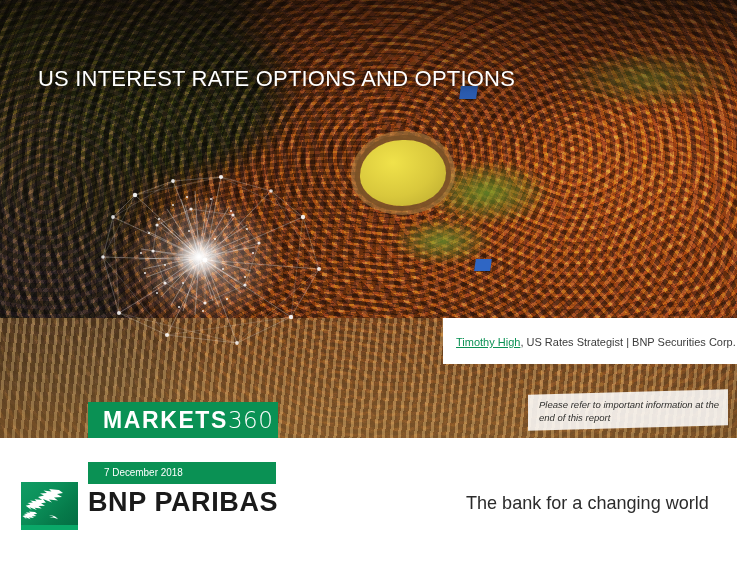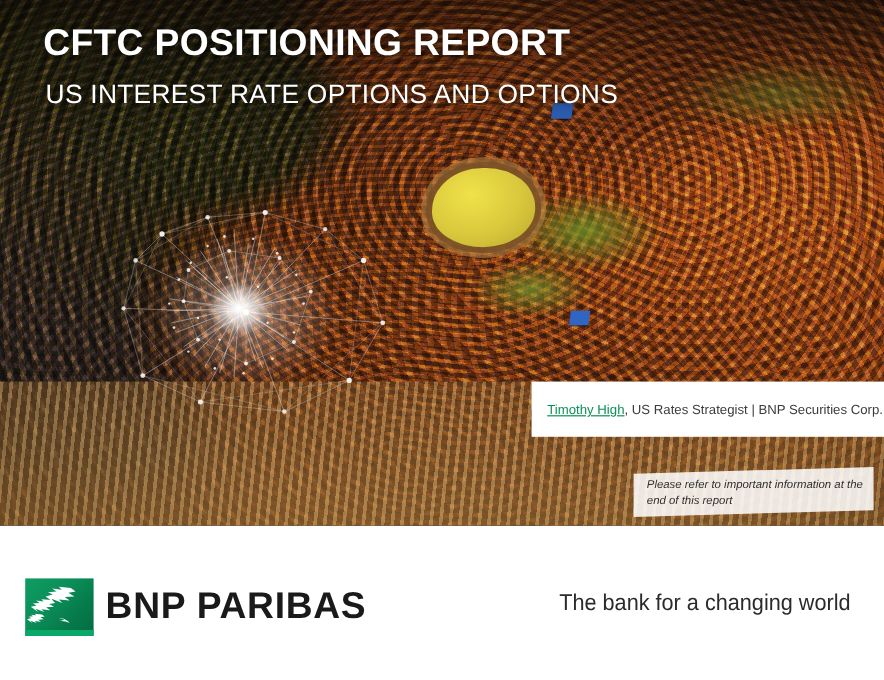--- a/index.html
+++ b/index.html
@@ -130,21 +130,21 @@
   #m360-word b{font-weight:bold;}
   #m360-word span.num{font-weight:300;letter-spacing:.5px;font-family:"DejaVu Sans",sans-serif;}
   #m360-date{position:absolute;left:88px;top:462px;width:188px;height:22px;background:#0a9154;}
   #m360-date-text{position:absolute;left:16px;top:4px;font-size:11px;color:#fff;
     transform:scaleX(.9);transform-origin:left center;white-space:nowrap;}
 
   
   #logo-mark{position:absolute;left:21px;top:482px;width:57px;height:48px;
     background:linear-gradient(135deg,#0f9c63 0%,#0b8f59 38%,#067a4a 70%,#046b42 100%);}
   #logo-bar{position:absolute;left:21px;top:525px;width:57px;height:5px;background:#0aa868;}
-  #bnp-word{position:absolute;left:88px;top:487px;font-size:31px;font-weight:bold;
+  #bnp-word{position:absolute;left:88px;top:487px;font-size:27px;font-weight:bold;
     color:#1a1a1a;letter-spacing:.6px;white-space:nowrap;}
   #tagline{position:absolute;left:466px;top:492px;font-size:19px;color:#2b2b2b;
     transform:scaleX(.95);transform-origin:left center;white-space:nowrap;}
 </style>
 </head>
 <body>
 
 <div id="slide">
 
   <div id="hero">
@@ -246,33 +246,39 @@
           <circle cx="46" cy="88" r="1"></circle>
         <circle cx="54" cy="68" r="1.1"></circle>
           <circle cx="70" cy="100" r="1"></circle>
         <circle cx="120" cy="74" r="1"></circle>
           <circle cx="128" cy="104" r="1"></circle>
         <circle cx="88" cy="118" r="1"></circle>
           <circle cx="94" cy="66" r="1"></circle>
       </g>
     </svg>
 
-    <div id="title">CFTC POSITIONING REPORT</div>
     <div id="subtitle">US INTEREST RATE OPTIONS AND OPTIONS</div>
 
     <div id="author-panel">
       <div id="author-line"><a id="author-name">Timothy High</a><span>, US Rates Strategist | BNP Securities Corp.</span></div>
     </div>
 
     <div id="disclaimer">
       <div id="disclaimer-text">Please refer to important information at the end of this report</div>
     </div>
 
+    <div id="m360">
+      <div id="m360-word"><b>MARKETS</b><span class="num">360</span></div>
+
+    </div>
   </div>
 
+  <div id="m360-date">
+    <div id="m360-date-text">7 December 2018</div>
+  </div>
 
   <div id="logo-mark">
     <svg viewBox="0 0 57 48" width="57" height="48" xmlns="http://www.w3.org/2000/svg">
       <g fill="#ffffff">
         <path d="M38 8 l4 3 -6 1 5 3 -8 .5 4 3 -9 -1 3 3 -9 -3.5 2.5 3.5 -7.5 -5.5 6 -1.5 -4 -2 7 -.5 -3.5 -2.5 8 1 -2.5 -2.5z"></path>
         <path d="M22 18 l3 2.5 -5 .8 4 2.4 -6.5 .4 3.2 2.4 -7.2 -.8 2.4 2.4 -7.2 -2.8 2 2.8 -6 -4.4 4.8 -1.2 -3.2 -1.6 5.6 -.4 -2.8 -2 6.4 .8 -2 -2z"></path>
         <path d="M14 30 l2.2 1.8 -3.6 .6 2.9 1.7 -4.7 .3 2.3 1.7 -5.2 -.6 1.7 1.7 -5.2 -2 1.4 2 -4.3 -3.2 3.5 -.9 -2.3 -1.2 4 -.3 -2 -1.4 4.6 .6 -1.4 -1.4z"></path>
         <path d="M30 33 c3 .6 5.6 2.2 7 4.2 -2.6 -1.4 -5.6 -2 -8.6 -1.6 1.6 -.4 3-.8 4.2 -1.4 -1.6 -.6 -3.2 -1 -4.8 -1.2z"></path>
       </g>
     </svg>

